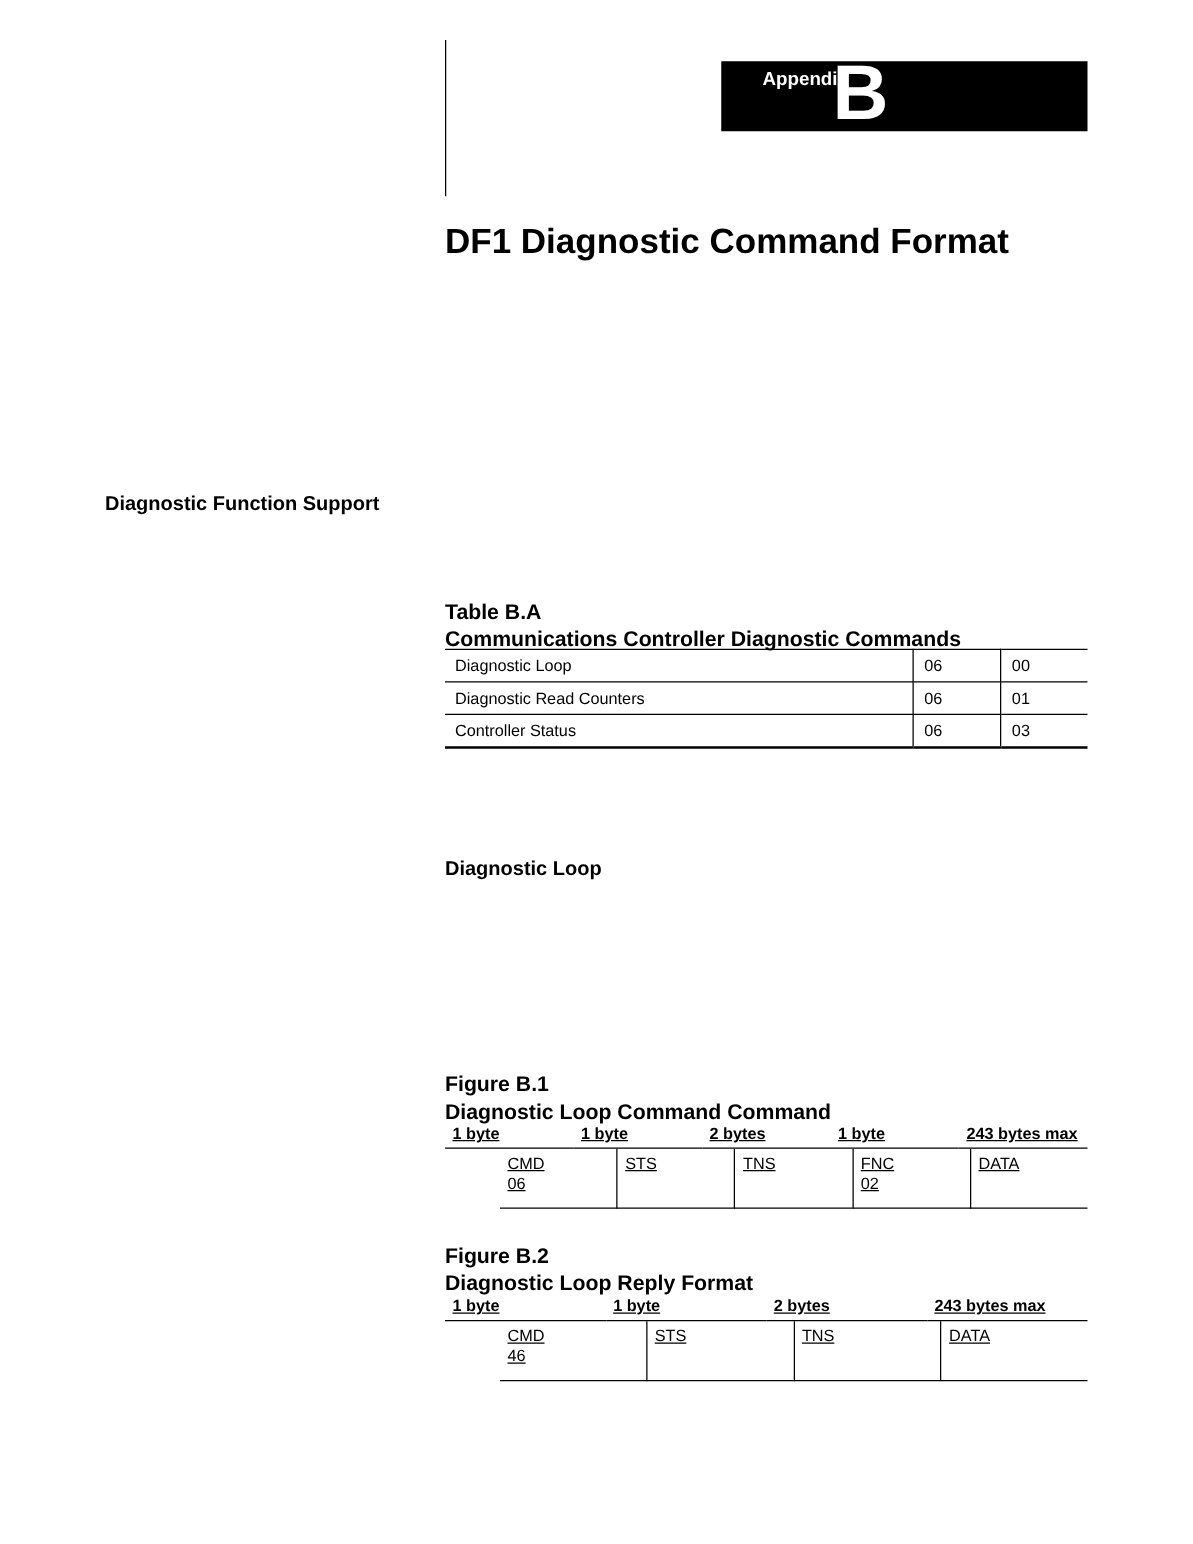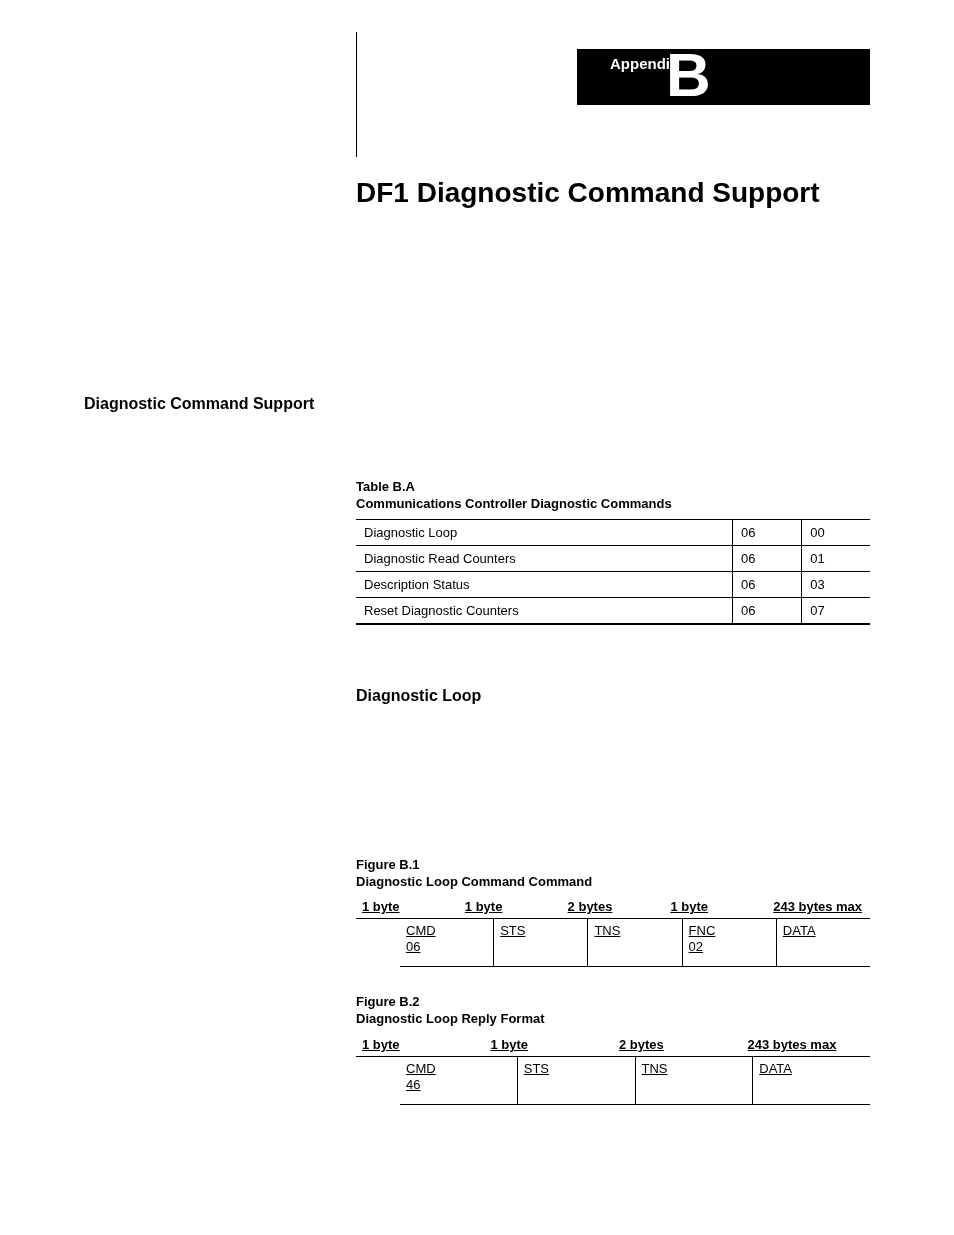--- a/index.html
+++ b/index.html
@@ -57,21 +57,21 @@
   .section-heading {
     position: absolute;
     left: 84px;
     top: 395px;
     font-size: 16px;
     font-weight: bold;
   }
   .table-caption {
     position: absolute;
     left: 356px;
-    font-size: 13px;
+    font-size: 17px;
     font-weight: bold;
     line-height: 1.3;
   }
   .tca { top: 479px; }
   .tcb { top: 686px; font-size: 16px; }
   .tcc { top: 857px; }
   .tcd { top: 994px; }
 
   table.diag {
     position: absolute;
@@ -123,50 +123,45 @@
 </head>
 <body>
 
 <div class="vrule"></div>
 
 <div class="banner">
   <span class="appendix-label">Appendix</span>
   <span class="big-b">B</span>
 </div>
 
-<h1 class="main-title">DF1 Diagnostic Command Support</h1>
-
-<div class="section-heading">Diagnostic Command Support</div>
+<h1 class="main-title">DF1 Diagnostic Command Format</h1>
+
+<div class="section-heading">Diagnostic Function Support</div>
 
 <div class="table-caption tca">
   <span>Table B.A</span><br>
   <span>Communications Controller Diagnostic Commands</span>
 </div>
 
 <table class="diag">
   <tbody>
   <tr>
     <td>Diagnostic Loop</td>
     <td>06</td>
     <td>00</td>
   </tr>
   <tr>
     <td>Diagnostic Read Counters</td>
     <td>06</td>
     <td>01</td>
   </tr>
   <tr>
-    <td>Description Status</td>
+    <td>Controller Status</td>
     <td>06</td>
     <td>03</td>
-  </tr>
-  <tr>
-    <td>Reset Diagnostic Counters</td>
-    <td>06</td>
-    <td>07</td>
   </tr>
 </tbody>
   </table>
 
 <div class="table-caption tcb">Diagnostic Loop</div>
 
 <div class="table-caption tcc">
   <span>Figure B.1</span><br>
   <span>Diagnostic Loop Command Command</span>
 </div>

